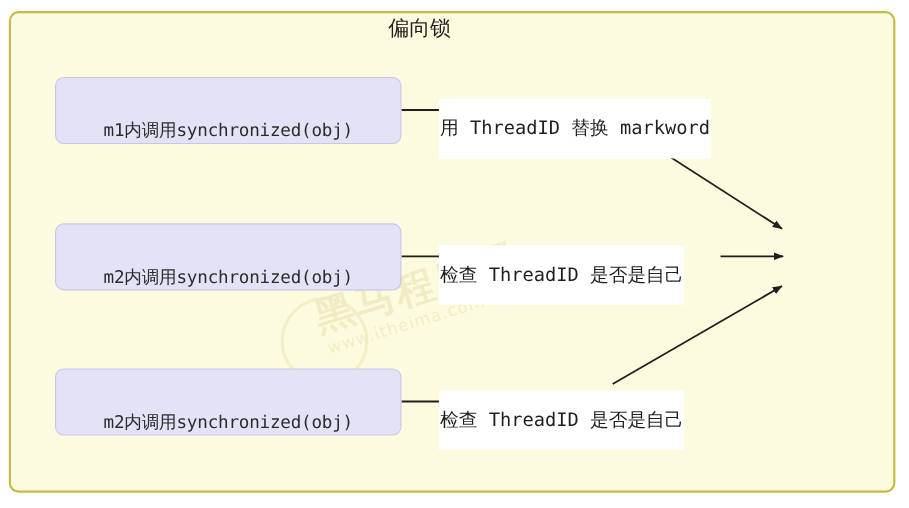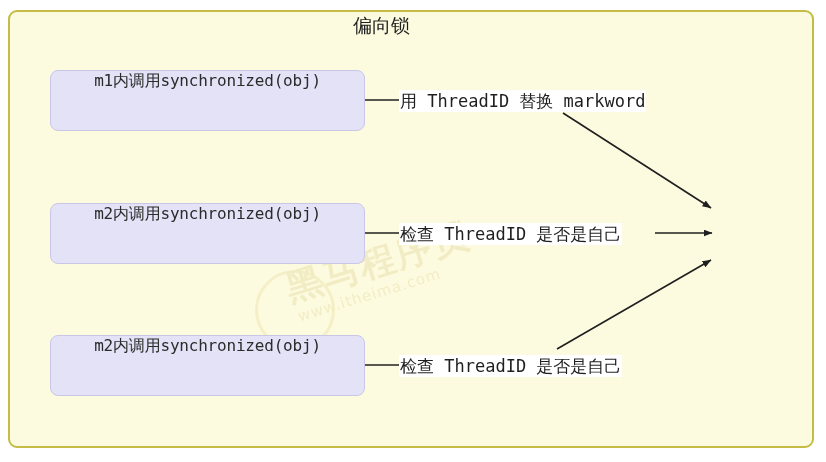--- a/index.html
+++ b/index.html
@@ -94,21 +94,21 @@
   .proc-box {
     position: absolute;
     left: 50px;
     width: 315px;
     height: 61px;
     box-sizing: border-box;
     background: #e3e2f7;
     border: 1px solid #c9c7e8;
     border-radius: 8px;
     display: flex;
-    align-items: flex-start;
+    align-items: flex-end;
     justify-content: center;
     font-family: "DejaVu Sans Mono", monospace;
     font-size: 16px;
     color: #2b2b2b;
     letter-spacing: -0.2px;
   }
   .box-m1 { top: 70px; }
   .box-m2a { top: 203px; }
   .box-m2b { top: 335px; }
 
@@ -132,21 +132,21 @@
 
   
   .edge-label {
     position: absolute;
     background: #ffffff;
     font-family: "DejaVu Sans Mono", monospace;
     font-size: 17px;
     color: #1f1f1f;
     white-space: nowrap;
     line-height: 22px;
-    padding: 0 1px;
+    padding: 16px 1px;
   }
   .lbl-top    { left: 399px; top: 90px; }
   .lbl-mid    { left: 399px; top: 223px; }
   .lbl-bottom { left: 399px; top: 355px; }
 
   
   svg.connectors {
     position: absolute;
     left: 0;
     top: 0;

